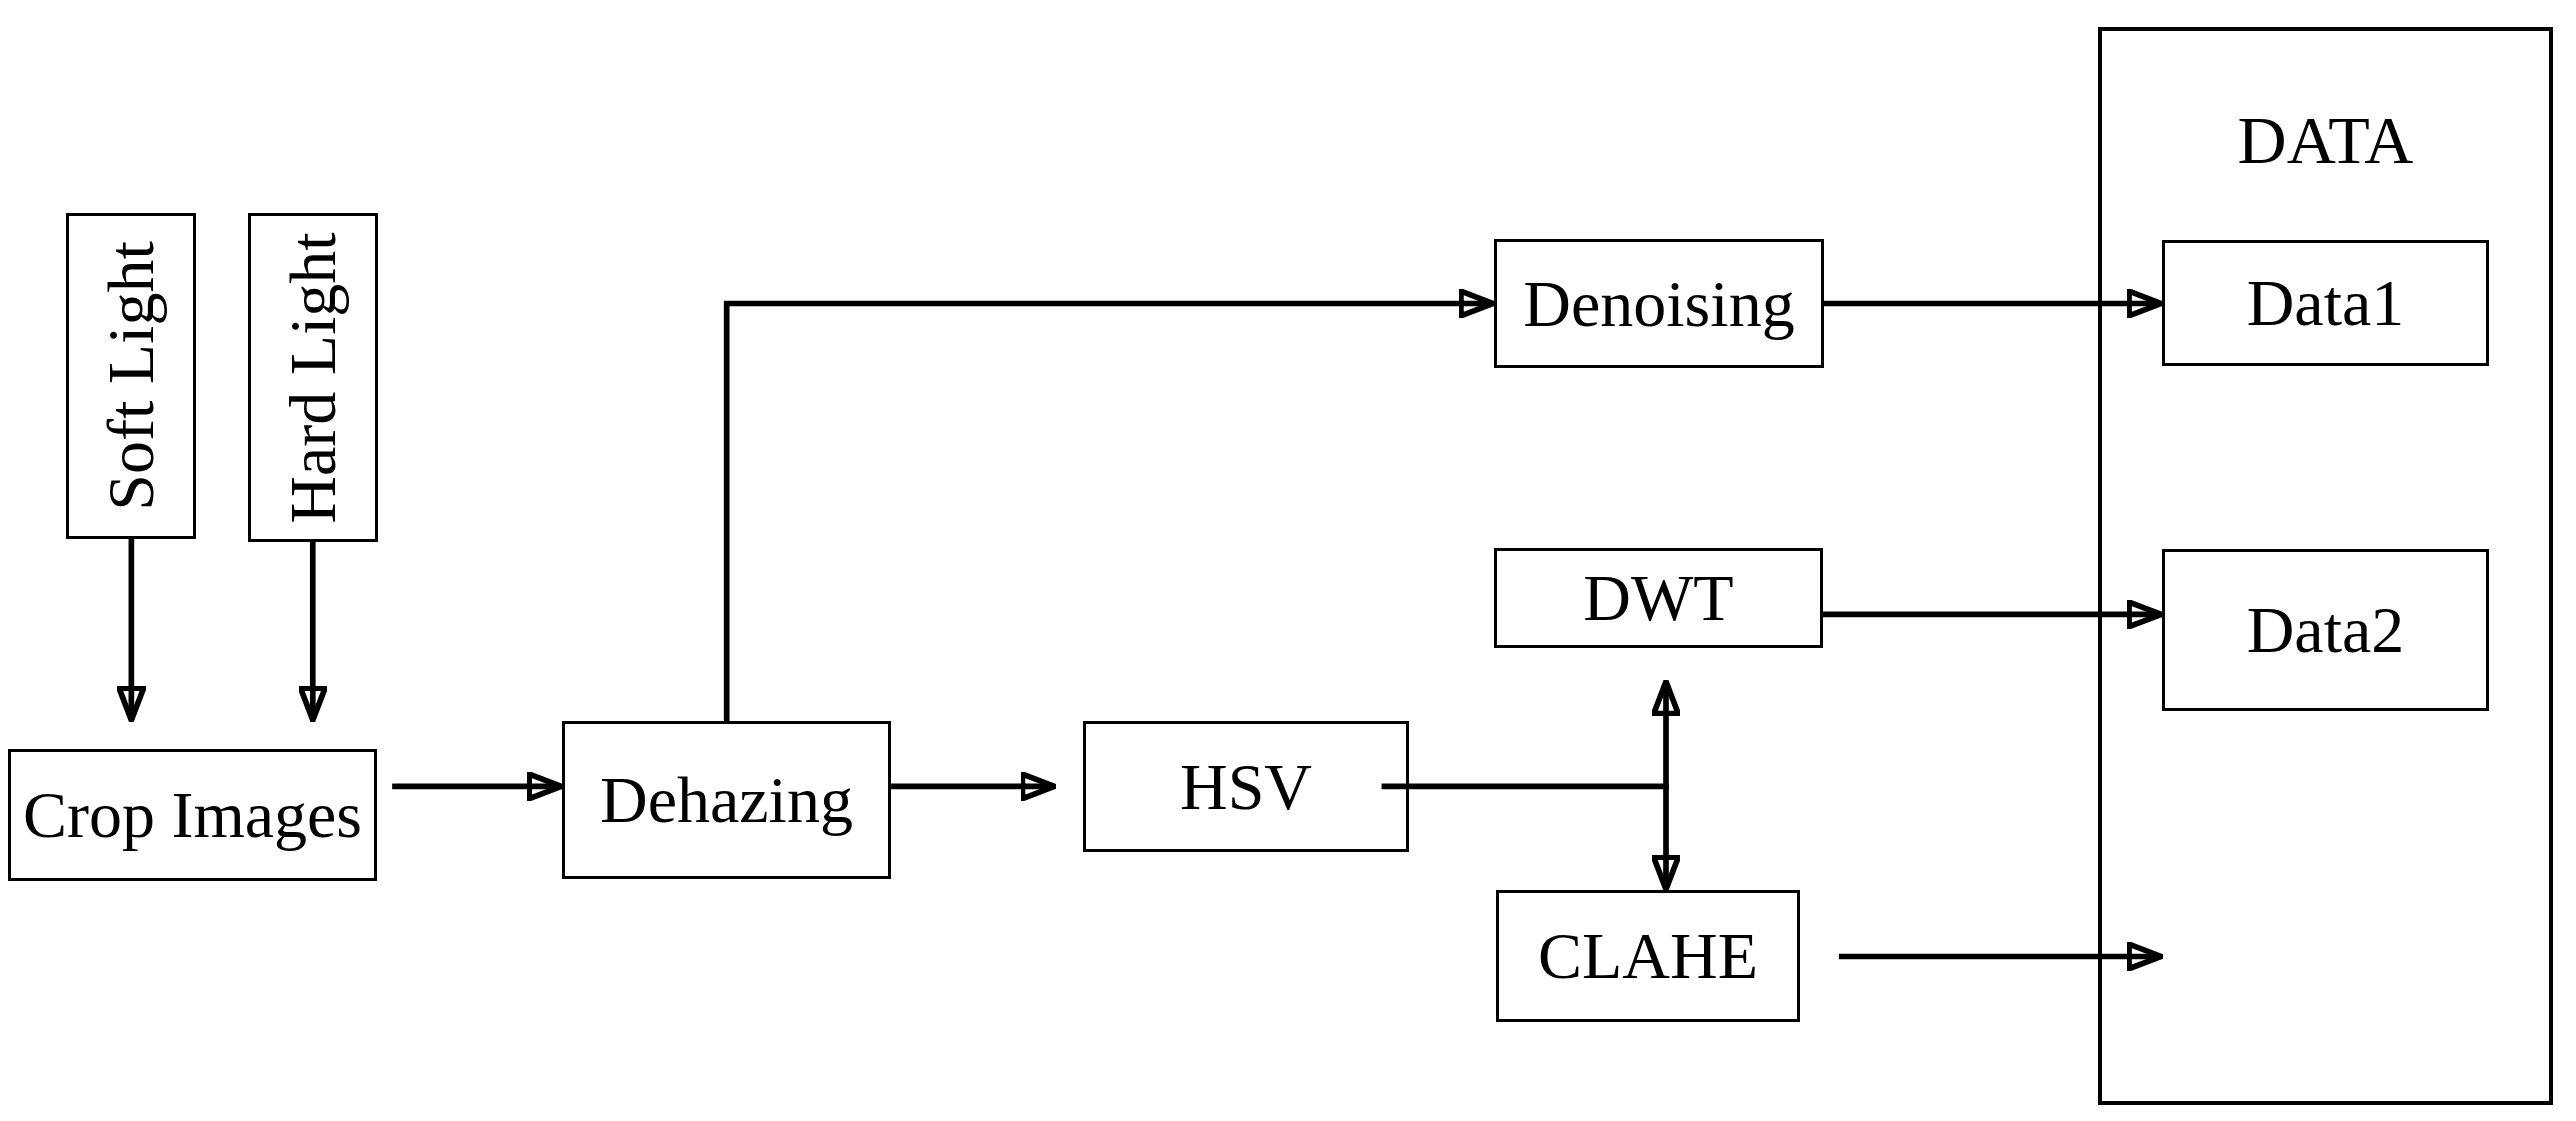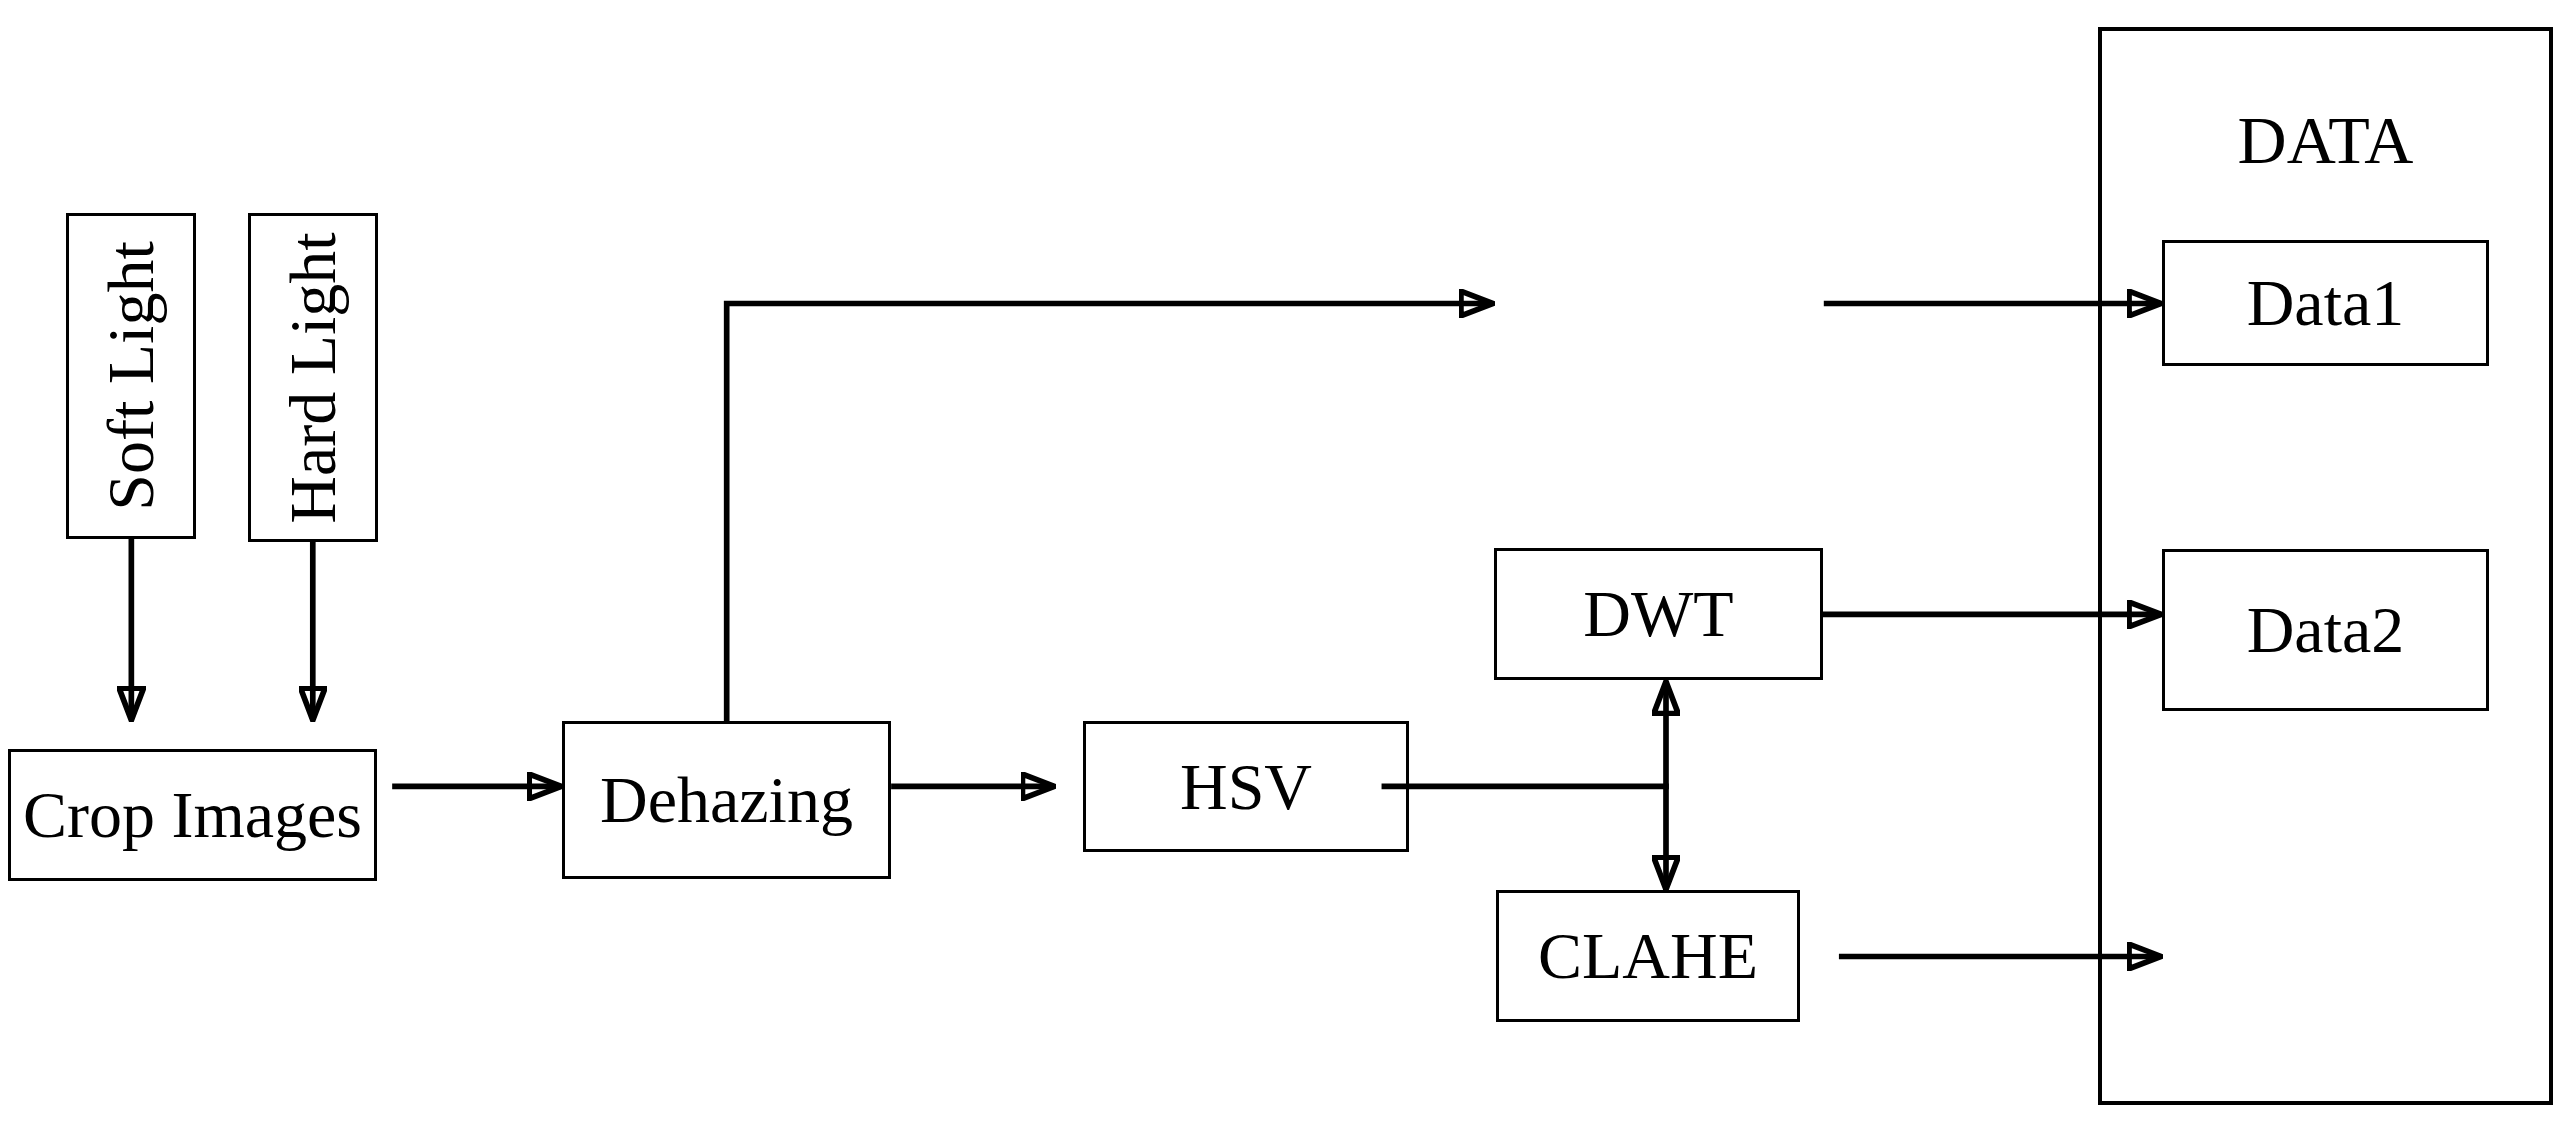--- a/index.html
+++ b/index.html
@@ -72,21 +72,24 @@
 
   <div class="box" style="left:8px; top:721px; width:369px; height:132px;margin-top:28px;">
     <span>Crop Images</span>
   </div>
   <div class="box" style="left:562px; top:721px; width:329px; height:158px;">
     <span>Dehazing</span>
   </div>
   <div class="box" style="left:1056px; top:721px; width:326px; height:131px;margin-left:27px;">
     <span>HSV</span>
   </div>
-  <div class="box" style="left:1494px; top:548px; width:329px; height:132px;">
+  <div class="box" style="left:1494px; top:239px; width:330px; height:129px;">
+    <span>Denoising</span>
+  </div>
+  <div class="box" style="left:1494px; top:548px; width:329px; height:100px;">
     <span>DWT</span>
   </div>
   <div class="box" style="left:1496px; top:890px; width:304px; height:132px;justify-content:center;">
     <span>CLAHE</span>
   </div>
 
   <div class="box" style="left:2162px; top:240px; width:327px; height:126px;">
     <span>Data1</span>
   </div>
   <div class="box" style="left:2162px; top:549px; width:327px; height:162px;">

